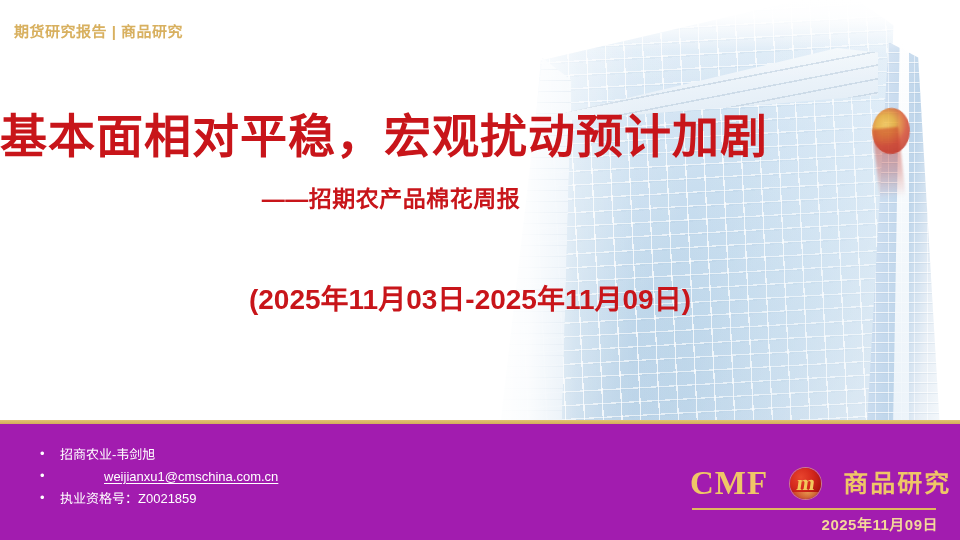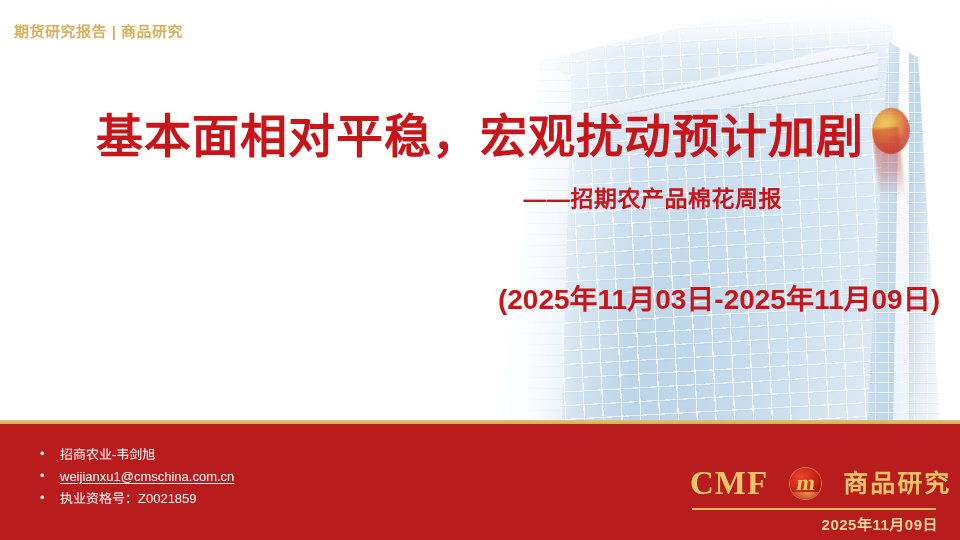--- a/index.html
+++ b/index.html
@@ -241,47 +241,46 @@
     color: #D8B05F;
     white-space: nowrap;
   }
 
   
   .title-main {
     position: absolute;
     left: 0;
     top: 98px;
     width: 960px;
-    text-align: center;
     font-size: 47px;
     font-weight: 700;
     letter-spacing: 1px;
     color: #C8151A;
     white-space: nowrap;
   }
   .title-sub {
     position: absolute;
     left: 0;
     top: 180px;
     width: 782px;
-    text-align: right;
+    text-align: center;
     font-size: 23px;
     font-weight: 700;
     letter-spacing: 0.5px;
     color: #C8151A;
     white-space: nowrap;
   }
   .title-date-range {
     position: absolute;
     left: 0;
     top: 277px;
     width: 960px;
     padding-right: 20px;
     box-sizing: border-box;
-    text-align: right;
+    text-align: center;
     font-size: 28px;
     font-weight: 700;
     letter-spacing: 0px;
     color: #C8151A;
     white-space: nowrap;
   }
 
   
   .footer-rule {
     position: absolute;
@@ -290,21 +289,21 @@
     width: 960px;
     height: 4px;
     background: linear-gradient(to bottom, #E3C274, #D4AC5A);
   }
   .footer {
     position: absolute;
     left: 0;
     top: 424px;
     width: 960px;
     height: 116px;
-    background: #b91c1c;
+    background: #a21caf;
   }
 
   .contact-list {
     position: absolute;
     left: 38px;
     top: 22px;
     margin: 0;
     padding: 0;
     list-style: none;
   }
@@ -321,20 +320,21 @@
     content: "•";
     position: absolute;
     left: 2px;
     top: -1px;
     font-size: 13px;
     color: #ffffff;
   }
   .contact-list li.link span {
     text-decoration: underline;
     text-underline-offset: 2px;
+    margin-left: 44px;
   }
 
   
   .logo-block {
     position: absolute;
     right: 20px;
     top: 36px;
     width: 250px;
     height: 72px;
   }

